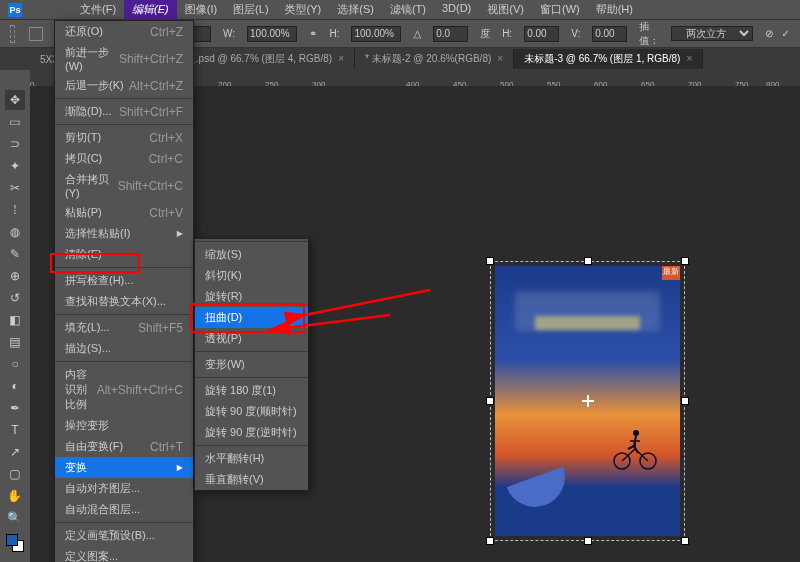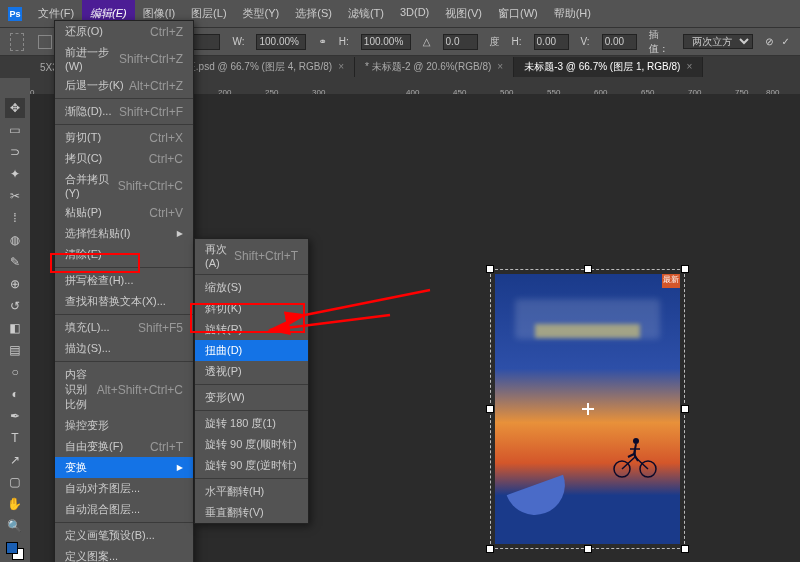--- a/index.html
+++ b/index.html
@@ -1,25 +1,25 @@
 <!DOCTYPE html>
 <html><head>
 <meta charset="utf-8">
 <style>
 * { margin: 0; padding: 0; box-sizing: border-box; }
 body { width: 800px; height: 562px; background: #535353; font-family: "Microsoft YaHei", sans-serif; font-size: 11px; color: #ccc; overflow: hidden; position: relative; }
-.menubar { height: 28px; background: #535353; display: flex; align-items: center; padding-left: 8px; border-bottom: 1px solid #333; }
+.menubar { height: 20px; background: #535353; display: flex; align-items: center; padding-left: 8px; border-bottom: 1px solid #333; gap: 42px; }
 .ps-icon { width: 14px; height: 14px; background: #1473e6; margin-right: 8px; font-size: 9px; color: #fff; text-align: center; line-height: 14px; font-weight: bold; }
 .menubar-item { padding: 8px 8px; cursor: pointer; }
 .menubar-item.active { background: #4c1d95; color: #fff; font-style: italic; }
 .optbar { height: 28px; background: #535353; display: flex; align-items: center; padding: 0 10px; gap: 12px; font-size: 10px; border-bottom: 1px solid #333; }
 .opt-icon { width: 18px; height: 18px; border: 1px dashed #888; }
 .opt-sq { width: 14px; height: 14px; border: 1px solid #888; margin: 0 2px; }
 .opt-input { width: 50px; height: 16px; background: #3a3a3a; border: 1px solid #222; color: #ccc; font-size: 10px; padding: 0 2px; }
-.opt-sel { background: #3a3a3a; border: 1px solid #222; color: #ccc; font-size: 10px; padding: 0 4px; }
+.opt-sel { background: #3a3a3a; border: 1px solid #222; color: #ccc; font-size: 10px; padding: 0 10px; }
 .tabbar { height: 22px; background: #3a3a3a; display: flex; align-items: center; padding-left: 30px; overflow: hidden; }
 .tab { padding: 3px 10px; font-size: 10px; color: #aaa; border-right: 1px solid #222; white-space: nowrap; }
 .tab.active { background: #2b2b2b; color: #fff; }
 .tab .x { margin-left: 6px; color: #888; }
 .ruler-h { height: 16px; background: #3a3a3a; display: flex; margin-left: 30px; position: relative; }
 .ruler-h .tick { position: absolute; top: 10px; font-size: 8px; color: #aaa; }
 .main { display: flex; height: calc(100% - 86px); }
 .toolbar { width: 30px; background: #535353; display: flex; flex-direction: column; align-items: center; padding-top: 4px; gap: 2px; }
 .tool { width: 20px; height: 20px; display: flex; align-items: center; justify-content: center; color: #ccc; font-size: 12px; cursor: pointer; }
 .tool.active { background: #3a3a3a; }
@@ -284,24 +284,20 @@
     <div class="dd-item">
       <span>定义自定形状...</span>
     </div>
     <div class="dd-sep"></div>
     <div class="dd-item">
       <span>清理(R)</span>
       <span class="arr">▶</span>
     </div>
   </div>
 <div class="submenu" id="submenu">
-    <div class="dd-item">
-      <span>再次(A)</span>
-      <span class="sc">Shift+Ctrl+T</span>
-    </div>
     <div class="dd-sep"></div>
     <div class="dd-item">
       <span>缩放(S)</span>
     </div>
     <div class="dd-item">
       <span>斜切(K)</span>
     </div>
     <div class="dd-item">
       <span>旋转(R)</span>
     </div>

